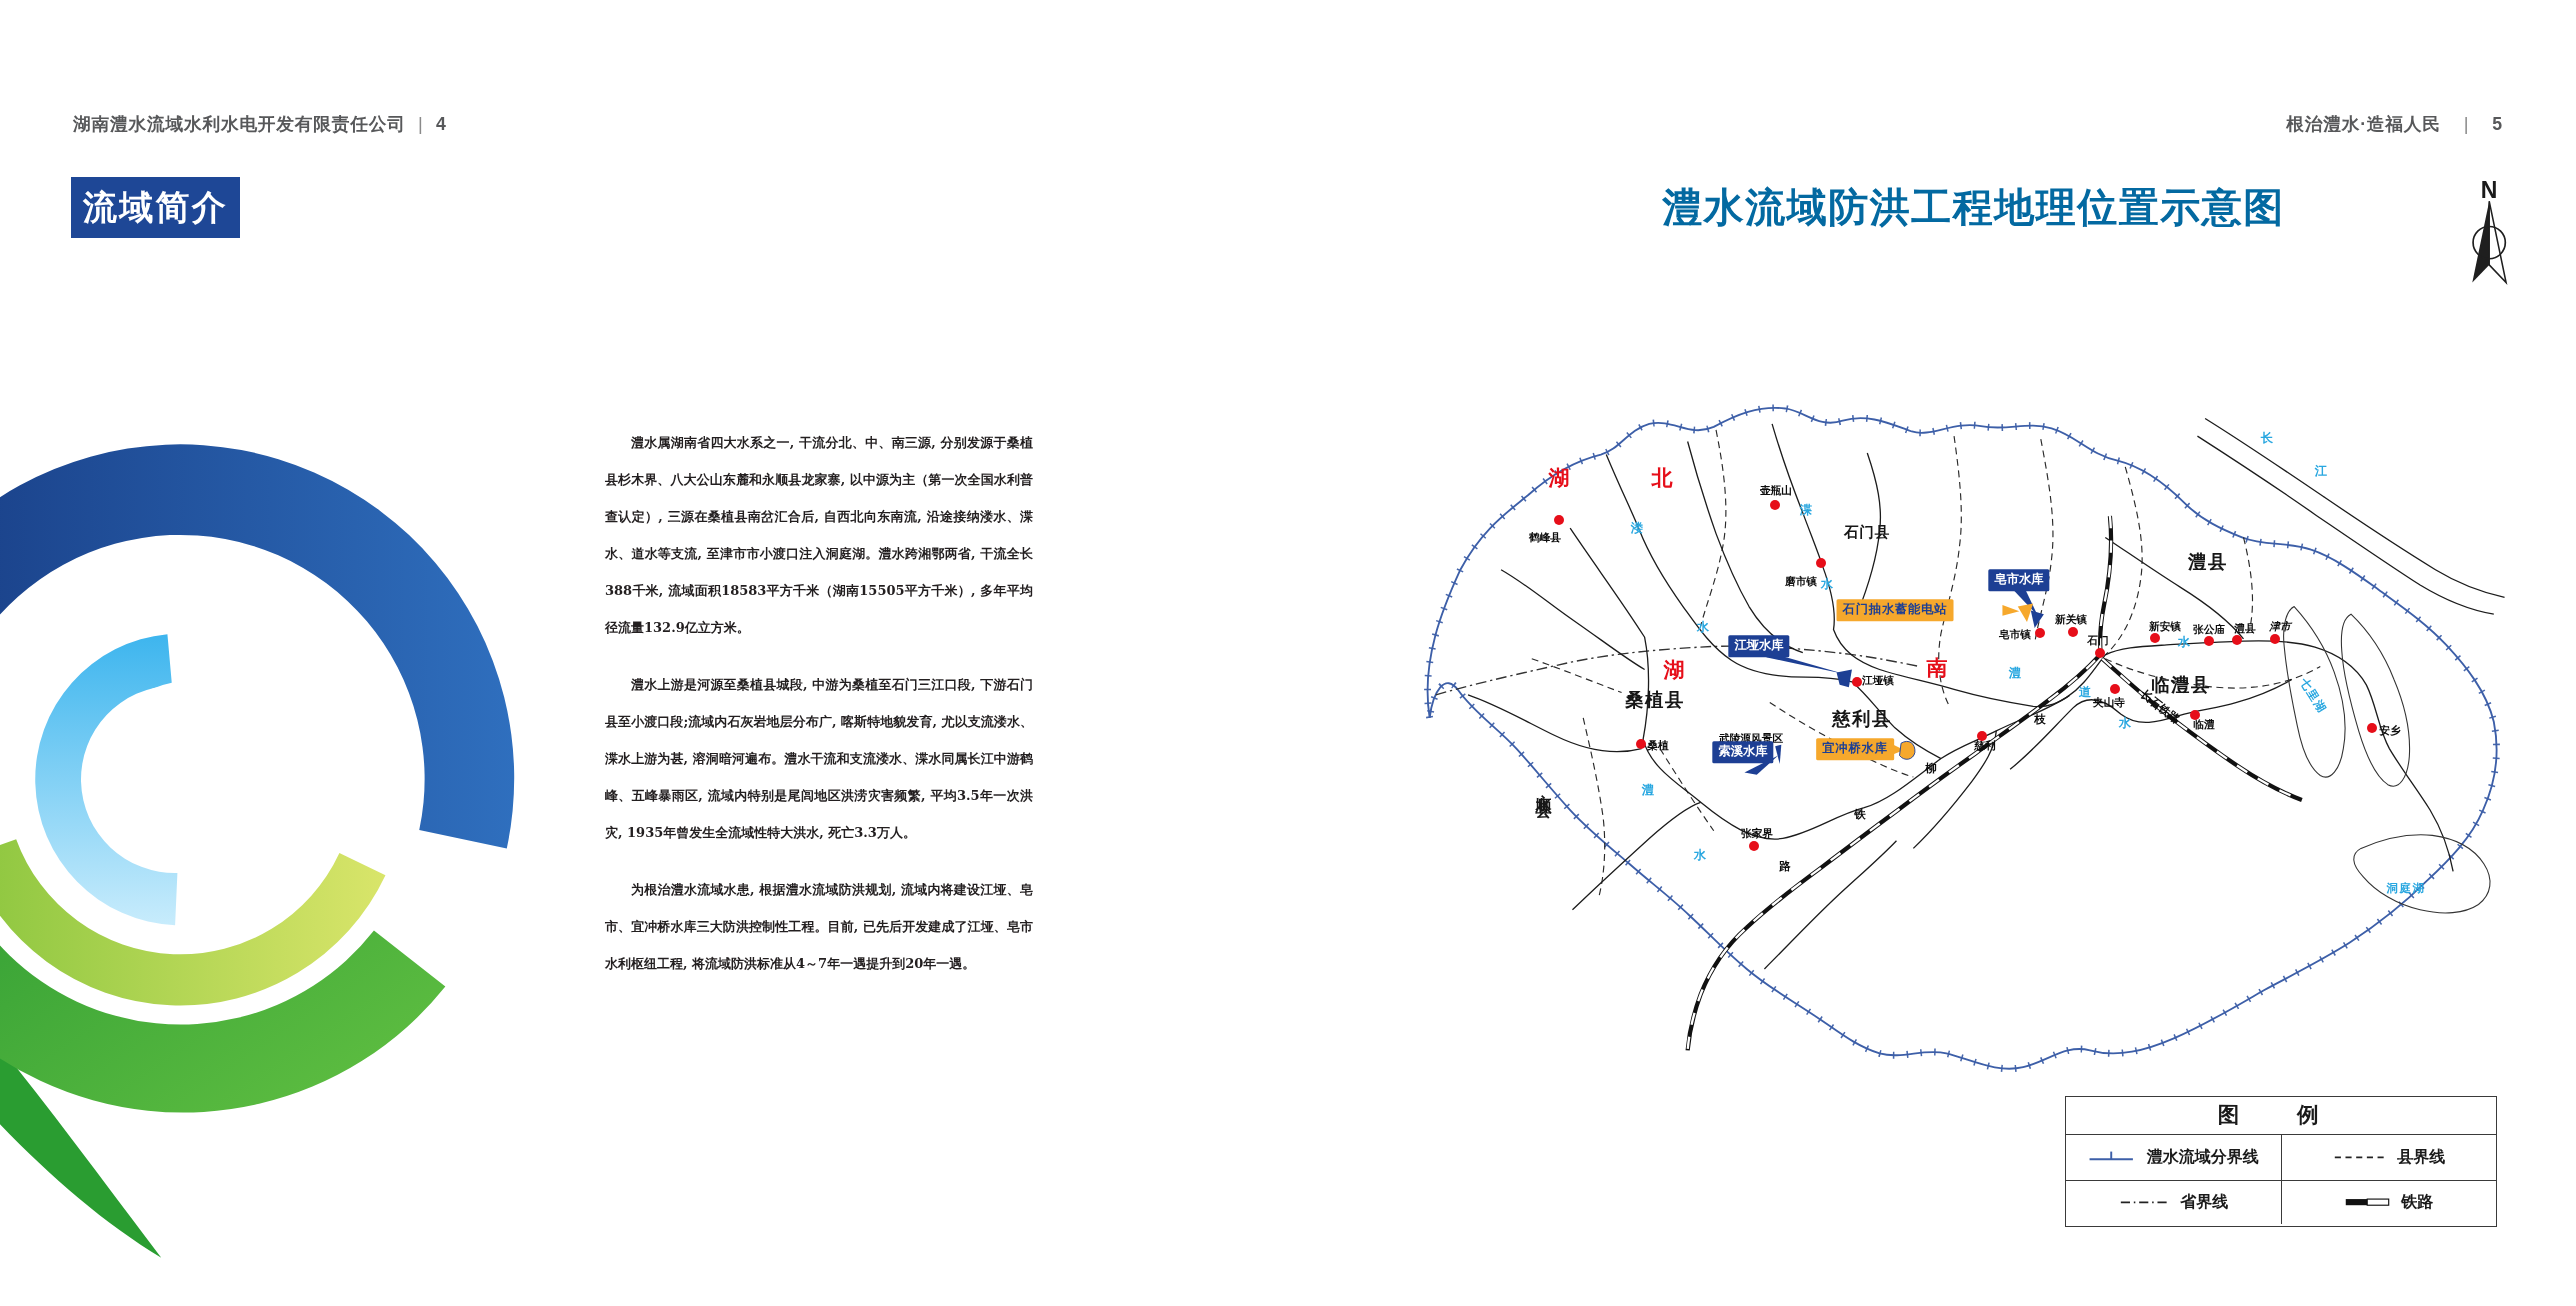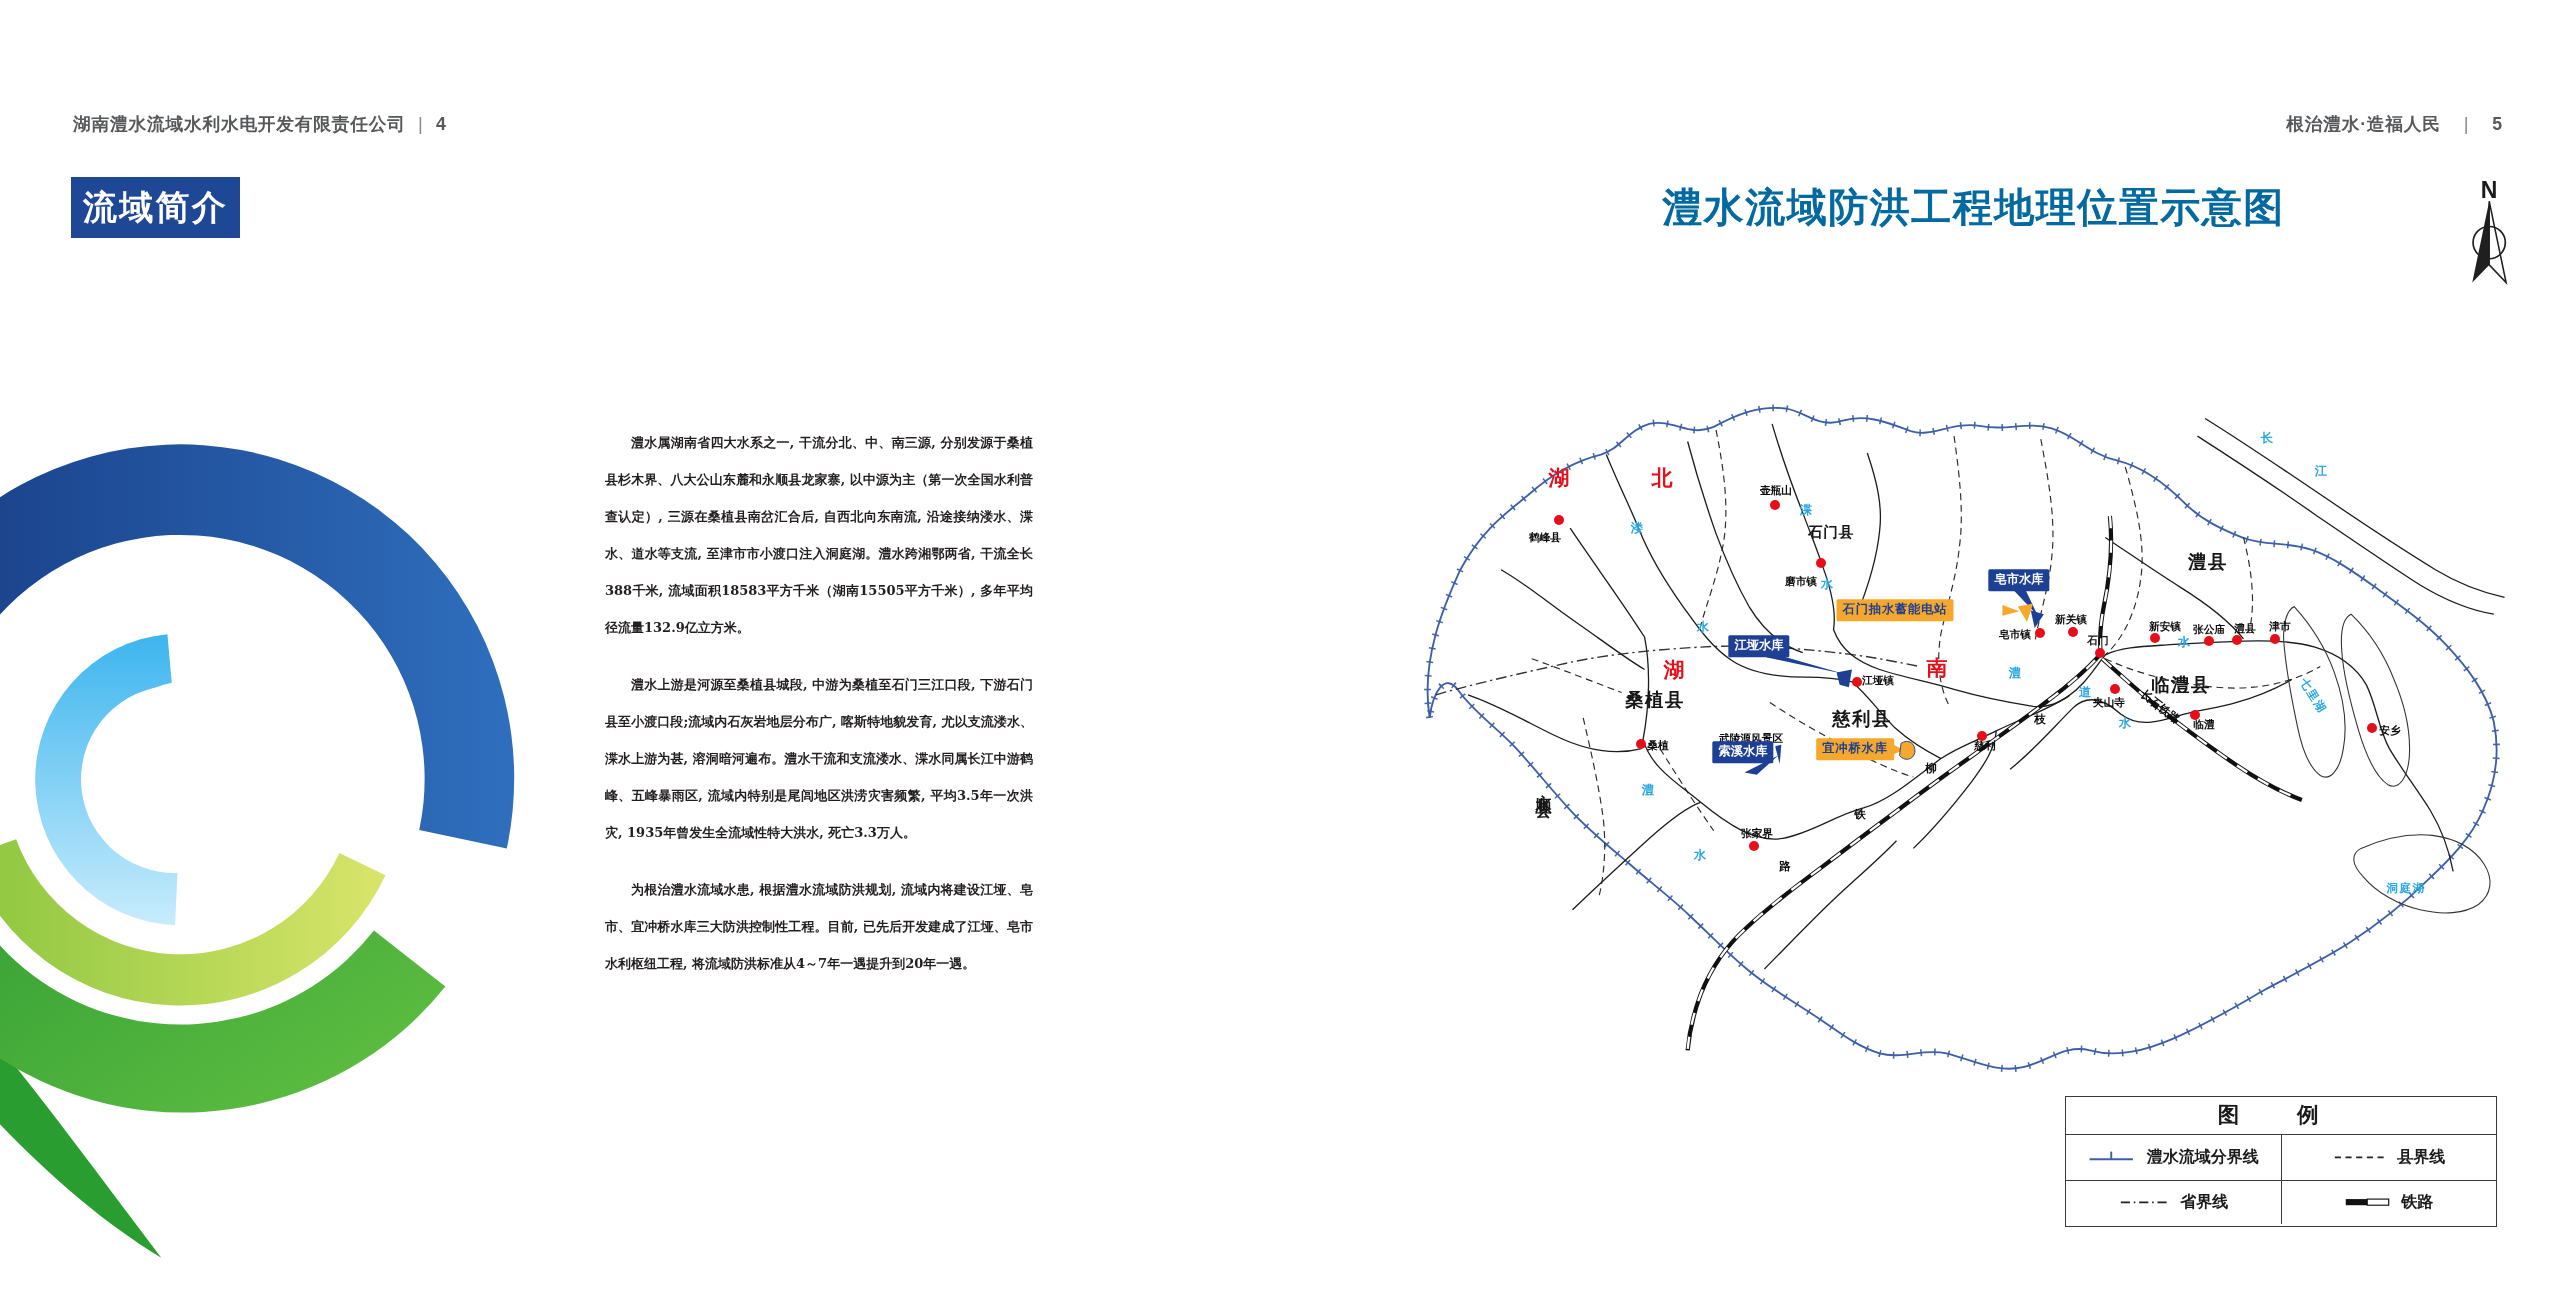--- a/index.html
+++ b/index.html
@@ -23,21 +23,21 @@
        text-align:justify;text-indent:2em;}
   
   .map-title{position:absolute;left:1628px;top:180px;width:691px;text-align:center;
        font-size:40px;font-weight:700;color:#0369a1;letter-spacing:1.5px;}
   .compass-n{position:absolute;left:2489px;top:190px;transform:translate(-50%,-50%);
        font-size:23px;font-weight:700;color:#1a1a1a;}
   
   .map-lbl{position:absolute;white-space:nowrap;font-weight:700;transform:translate(-50%,-50%);}
   .prov{font-size:21px;color:#e60e19;}
   .county1{font-size:18.4px;color:#161616;letter-spacing:1.5px;}
-  .county2{font-size:14.6px;color:#161616;letter-spacing:0.8px;}
+  .county2{font-size:14.6px;color:#161616;letter-spacing:0.8px;margin-left:36px;}
   .countyv{font-size:16px;color:#161616;writing-mode:vertical-rl;letter-spacing:4.6px;}
   .town{font-size:10.7px;color:#0d0d0d;}
   .river{font-size:12.3px;color:#29a7e0;}
   .rail{font-size:11.5px;color:#0d0d0d;}
   .lake{font-size:11.5px;color:#29a7e0;letter-spacing:1.5px;}
   .dot{position:absolute;width:10px;height:10px;border-radius:50%;background:#e60e19;
        transform:translate(-50%,-50%);}
   .map-badge{position:absolute;transform:translate(-50%,-50%);white-space:nowrap;
        font-weight:700;font-size:12.3px;padding:2.3px 6.1px;border-radius:1.5px;}
   .navy{background:#1d3f94;color:#ffffff;}
@@ -242,21 +242,21 @@
       <span class="map-lbl countyv" style="left: 1543px; top: 787px;">永顺县</span>
       <span class="map-lbl town" style="left: 1545px; top: 538px;">鹤峰县</span>
       <span class="map-lbl town" style="left: 1776px; top: 491px;">壶瓶山</span>
       <span class="map-lbl town" style="left: 1801px; top: 582px;">磨市镇</span>
       <span class="map-lbl town" style="left: 2015px; top: 635px;">皂市镇</span>
       <span class="map-lbl town" style="left: 2071px; top: 620px;">新关镇</span>
       <span class="map-lbl town" style="left: 2098px; top: 641px;">石门</span>
       <span class="map-lbl town" style="left: 2165px; top: 627px;">新安镇</span>
       <span class="map-lbl town" style="left: 2209px; top: 630px;">张公庙</span>
       <span class="map-lbl town" style="left: 2245px; top: 629px;">澧县</span>
-      <span class="map-lbl town" style="left: 2280px; top: 627px;">津市</span>
+      <span class="map-lbl town" style="left: 2280px; top: 627px; font-style: italic;">津市</span>
       <span class="map-lbl town" style="left: 2109px; top: 703px;">夹山寺</span>
       <span class="map-lbl town" style="left: 2204px; top: 725px;">临澧</span>
       <span class="map-lbl town" style="left: 1985px; top: 746px;">慈利</span>
       <span class="map-lbl town" style="left: 1658px; top: 746px;">桑植</span>
       <span class="map-lbl town" style="left: 1757px; top: 834px;">张家界</span>
       <span class="map-lbl town" style="left: 1878px; top: 681px;">江垭镇</span>
       <span class="map-lbl town" style="left: 2390px; top: 731px;">安乡</span>
       <span class="map-lbl town" style="left: 1751px; top: 739px;">武陵源风景区</span>
       <span class="map-lbl river" style="left: 1637px; top: 528px;">溇</span>
       <span class="map-lbl river" style="left: 1703px; top: 627px;">水</span>

